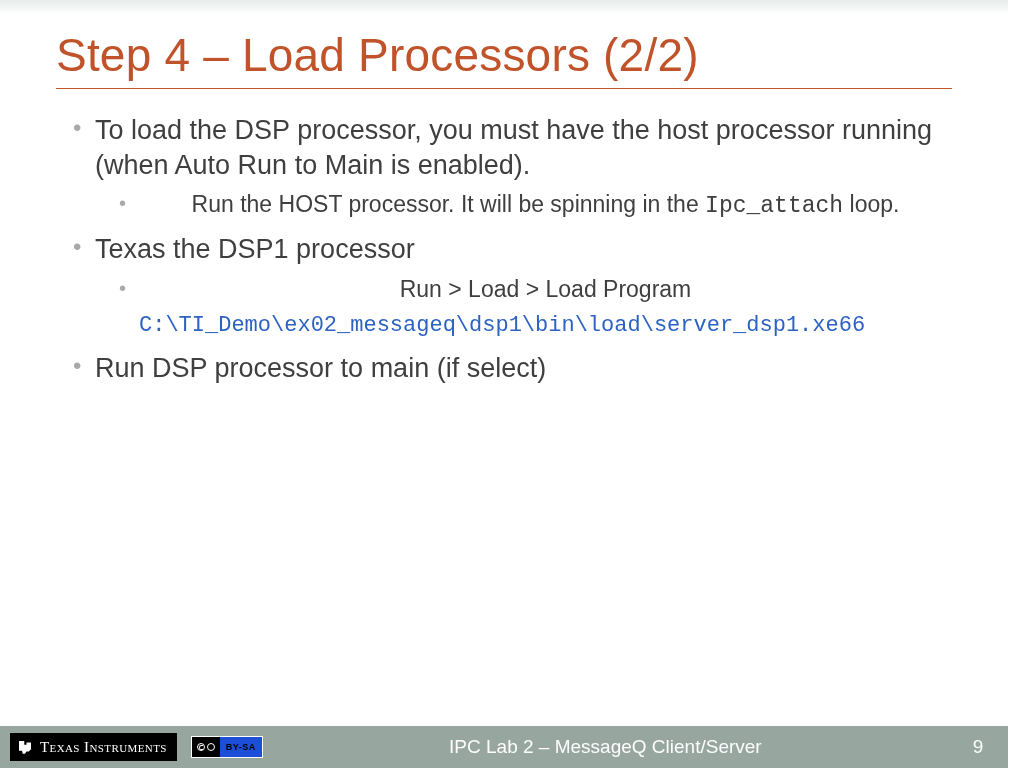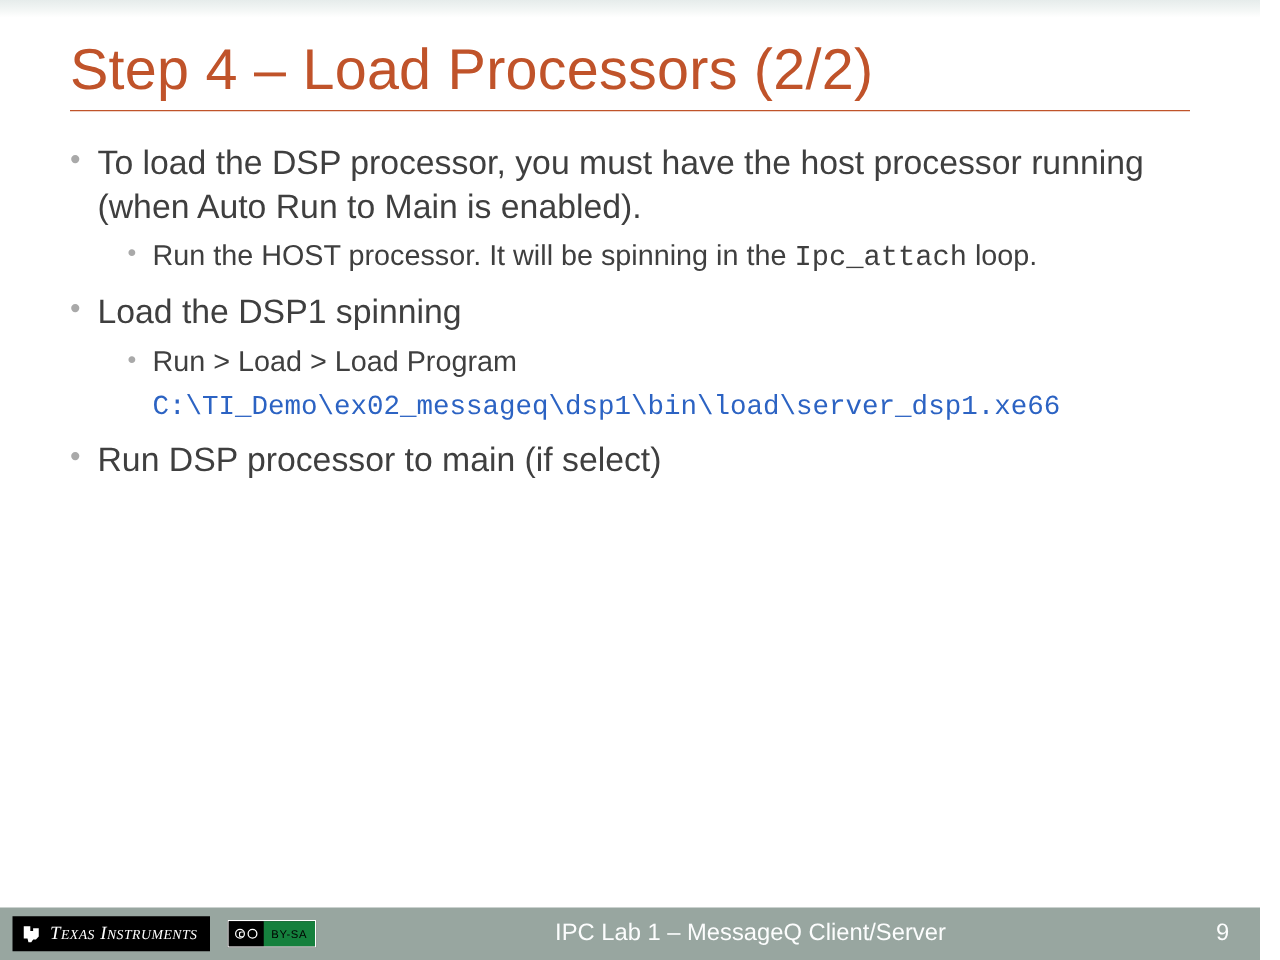--- a/index.html
+++ b/index.html
@@ -2,35 +2,35 @@
 <html><head>
 <meta charset="utf-8">
 <style>
   * { margin: 0; padding: 0; box-sizing: border-box; }
   html, body { width: 1024px; height: 768px; font-family: Arial, Helvetica, sans-serif; background: #fff; overflow: hidden; }
   .slide { width: 1008px; height: 768px; position: relative; display: flex; flex-direction: column; }
   .topbar { height: 14px; background: linear-gradient(to bottom, #e6eceb 0%, #f4f7f6 60%, #ffffff 100%); }
   .title-wrap { padding: 14px 56px 4px 56px; }
   .title { color: #c0532a; font-size: 46px; font-weight: 400; letter-spacing: 0.2px; }
   .title-underline { border: none; border-top: 1.5px solid #c0532a; margin-top: 6px; }
-  .content { flex: 1 1 auto; padding: 20px 56px 10px 56px; color: #3f3f3f; }
+  .content { flex: 1 1 auto; padding: 20px 56px 10px 56px; color: #3f3f3f; margin-left: 17px; }
   ul.bullets { list-style: none; }
   ul.bullets > li { position: relative; padding-left: 22px; margin-bottom: 10px; font-size: 27px; line-height: 1.28; }
   ul.bullets > li::before { content: "•"; position: absolute; left: 0; top: 0; color: #a9a9a9; font-size: 24px; }
-  ul.sub { list-style: none; margin-top: 8px; margin-left: 24px; }
+  ul.sub { list-style: none; margin-top: 8px; margin-left: 24px; text-align: center; }
   ul.sub > li { position: relative; padding-left: 20px; margin-bottom: 8px; font-size: 23px; line-height: 1.3; color: #3f3f3f; }
   ul.sub > li::before { content: "•"; position: absolute; left: 0; top: 0; color: #a9a9a9; font-size: 20px; }
   .code-inline { font-family: "Courier New", Courier, monospace; }
   .path { display: block; font-family: "Courier New", Courier, monospace; color: #2c63c3; font-size: 22px; margin: 6px 0 2px 44px; white-space: nowrap; }
   .footer { height: 42px; background: #98a6a0; display: flex; align-items: center; color: #fff; font-size: 18px; }
-  .logo-box { display: inline-flex; align-items: center; background: #000; color: #fff; height: 28px; margin-left: 10px; padding: 0 10px 0 6px; font-family: Georgia, 'Times New Roman', serif; font-size: 15px; letter-spacing: 0.4px; font-style: italic; }
+  .logo-box { display: inline-flex; align-items: center; background: #000; color: #fff; height: 28px; margin-left: 10px; padding: 0 10px 0 6px; font-family: Georgia, 'Times New Roman', serif; font-size: 15px; letter-spacing: 0.4px; }
   .logo-box svg { margin-right: 6px; }
   .cc-badge { display: inline-flex; align-items: center; height: 22px; margin-left: 14px; border: 1px solid #fff; background: #000; }
   .cc-left { display: inline-flex; align-items: center; justify-content: center; width: 28px; height: 100%; background: #000; }
-  .cc-right { display: inline-flex; align-items: center; justify-content: center; height: 100%; background: #15803d; color: #000; font-size: 9px; font-weight: normal; padding: 0 6px; letter-spacing: 0.5px; }
+  .cc-right { display: inline-flex; align-items: center; justify-content: center; height: 100%; background: #1d4ed8; color: #000; font-size: 9px; font-weight: bold; padding: 0 6px; letter-spacing: 0.5px; }
   .cc-circ { width: 8px; height: 8px; border: 1.4px solid #fff; border-radius: 50%; margin: 0 1px; position: relative; }
   .cc-circ.c::after { content: ""; position: absolute; width: 3px; height: 3px; border: 1.2px solid #fff; border-right: none; border-radius: 50% 0 0 50%; left: 1.5px; top: 1.2px; }
   .footer-title { flex: 1 1 auto; text-align: center; font-size: 19px; color: #fcfdfd; }
   .page-num { width: 60px; text-align: center; font-size: 19px; color: #fcfdfd; }
 </style>
 </head>
 <body>
 
 <div class="slide">
   <div class="topbar"></div>
@@ -46,21 +46,21 @@
       <li>
         <span>To load the DSP processor, you must have the host processor running (when Auto Run to Main is enabled).</span>
         <ul class="sub">
           <li>
             <span>Run the HOST processor. It will be spinning in the </span><span class="code-inline">Ipc_attach</span><span> loop.</span>
           </li>
         </ul>
       </li>
 
       <li>
-        <span>Load the DSP1 spinning</span>
+        <span>Texas the DSP1 processor</span>
         <ul class="sub">
           <li><span>Run &gt; Load &gt; Load Program</span></li>
         </ul>
         <span class="path">C:\TI_Demo\ex02_messageq\dsp1\bin\load\server_dsp1.xe66</span>
       </li>
 
       <li>
         <span>Run DSP processor to main (if select)</span>
       </li>
 
@@ -74,16 +74,16 @@
       </svg>
       <span style="font-variant: small-caps;">Texas Instruments</span>
     </span>
     <span class="cc-badge">
       <span class="cc-left">
         <span class="cc-circ c"></span>
           <span class="cc-circ"></span>
       </span>
       <span class="cc-right">BY-SA</span>
     </span>
-    <span class="footer-title">IPC Lab 1 – MessageQ Client/Server</span>
+    <span class="footer-title">IPC Lab 2 – MessageQ Client/Server</span>
     <span class="page-num">9</span>
   </div>
 </div>
 
 </body></html>

